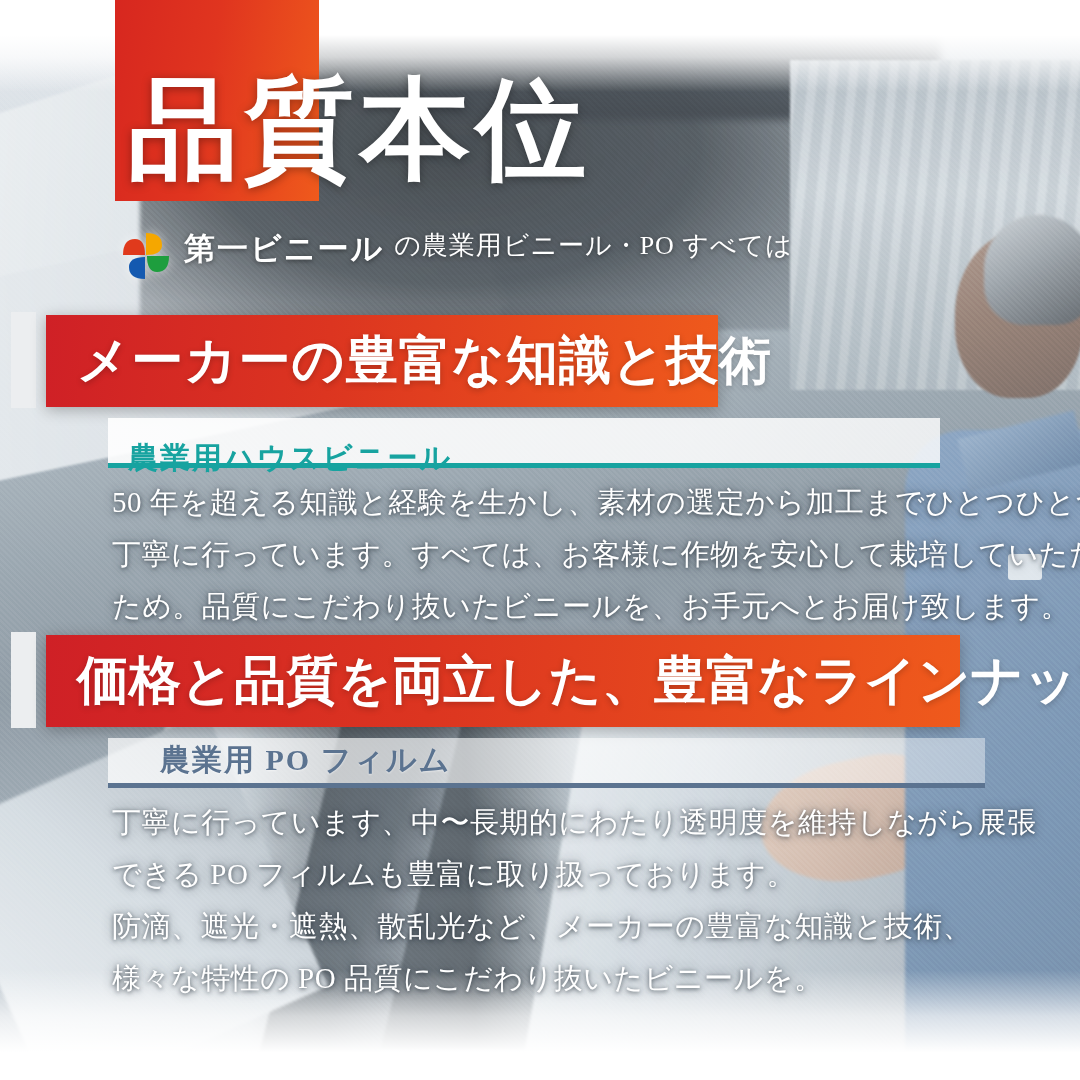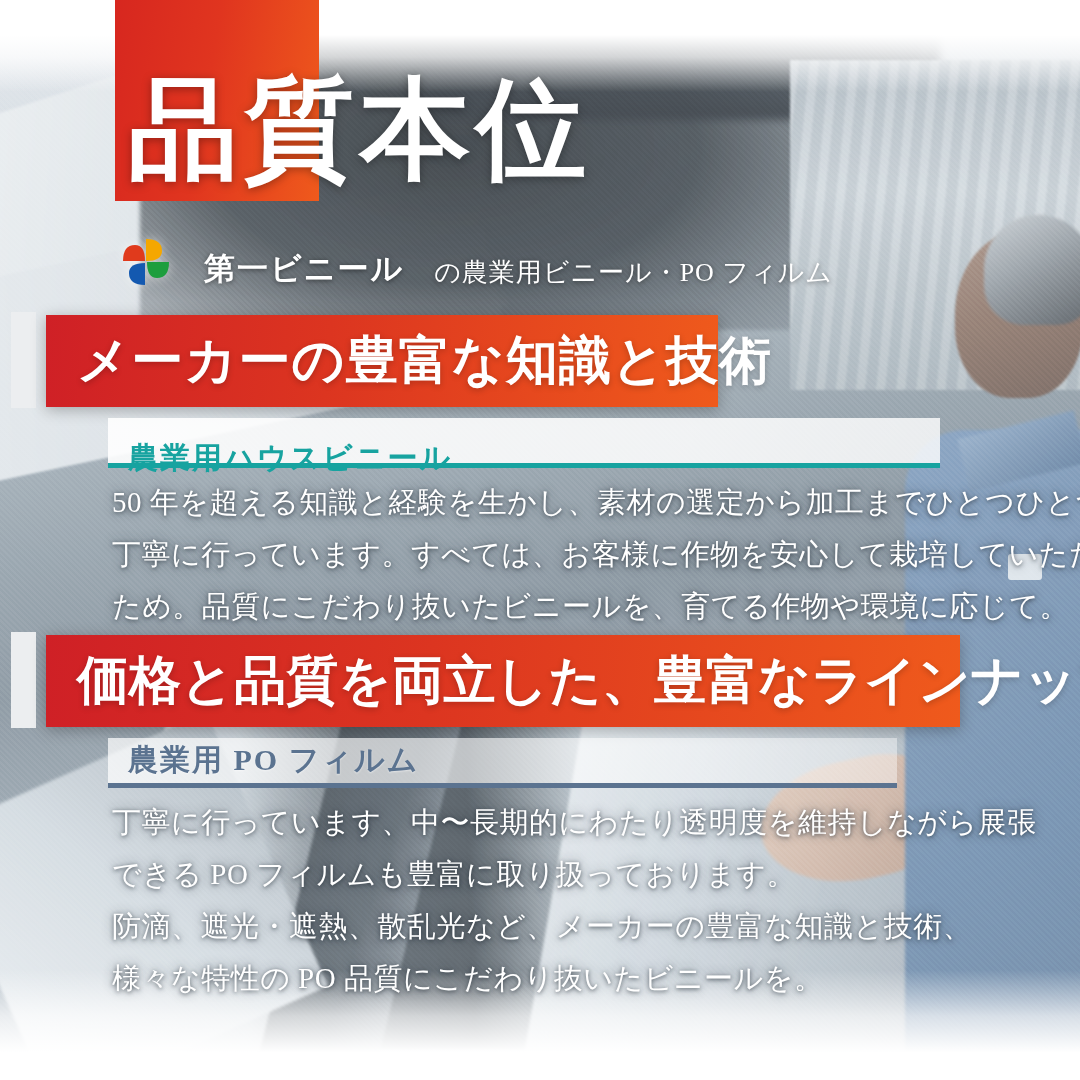--- a/index.html
+++ b/index.html
@@ -135,21 +135,21 @@
   .hero-title{
     position:absolute; left:128px; top:72px; width:600px;
     font-size:110px; line-height:1.06; font-weight:700; color:#ffffff;
     letter-spacing:6px; white-space:nowrap;
     text-shadow:0 2px 10px rgba(0,0,0,.35);
   }
 
   
   .brand-row{
     position:absolute; left:118px; top:228px; height:62px;
-    display:flex; align-items:flex-end; gap:30px; white-space:nowrap;
+    display:flex; align-items:flex-start; gap:10px; white-space:nowrap;
   }
   .logo-mark{ width:56px; height:56px; position:relative; flex:none;
     filter:drop-shadow(0 0 6px rgba(255,255,255,.55)); }
   .brand-name{
     font-size:31px; font-weight:700; color:#ffffff; letter-spacing:2px;
     text-shadow:0 1px 5px rgba(0,0,0,.5);
   }
   .brand-tail{
     font-size:26px; color:#ffffff; letter-spacing:1px;
     text-shadow:0 1px 5px rgba(0,0,0,.5);
@@ -177,23 +177,24 @@
   .banner-2 .banner-text{ font-size:52px; letter-spacing:0px; }
 
   
   .subband{ position:absolute; display:flex; align-items:center; }
   .subband-1{
     left:108px; top:418px; width:832px; height:50px;
     background:linear-gradient(90deg,rgba(255,255,255,.90) 0%,rgba(255,255,255,.86) 70%,rgba(255,255,255,.80) 100%);
     border-bottom:5px solid #17a3a0;
   }
   .subband-2{
-    left:108px; top:738px; width:789px; height:50px;
+    left:108px; top:738px; width:877px; height:50px;
     background:linear-gradient(90deg,rgba(255,255,255,.72) 0%,rgba(255,255,255,.58) 60%,rgba(255,255,255,.42) 100%);
     border-bottom:5px solid #5b7390;
+    padding-left:32px;
   }
   .sub-text{ padding-left:20px; font-size:30px; font-weight:700; letter-spacing:2px; white-space:nowrap; }
   .subband-1 .sub-text{ color:#17a3a0;margin-top:36px; }
   .subband-2 .sub-text{ color:#5b7390; text-shadow:0 1px 2px rgba(255,255,255,.5); }
 
   
   .body-block{ position:absolute; color:#ffffff; }
   .body-1{ left:112px; top:476px; width:880px; }
   .body-2{ left:112px; top:796px; width:880px; }
   .body-line{
@@ -235,38 +236,38 @@
   <div class="brand-row">
     <span class="logo-mark">
       <svg viewBox="0 0 56 56" width="56" height="56" aria-hidden="true">
         <path d="M28 27 L28 5 Q44 5 44 17 Q44 27 28 27 Z" fill="#f5a700"></path>
         <path d="M29 28 L51 28 Q51 44 39 44 Q29 44 29 28 Z" fill="#1e9e3e"></path>
         <path d="M27 27 L5 27 Q5 11 17 11 Q27 11 27 27 Z" fill="#e03a1c"></path>
         <path d="M27 29 L27 51 Q11 51 11 39 Q11 29 27 29 Z" fill="#1459b0"></path>
       </svg>
     </span>
     <span class="brand-name">第一ビニール</span>
-    <span class="brand-tail">の農業用ビニール・PO フィルム</span>
+    <span class="brand-tail">の農業用ビニール・PO すべては</span>
   </div>
 
   <div class="tick tick-1"></div>
   <div class="tick tick-2"></div>
 
   <div class="banner banner-1">
     <span class="banner-text">メーカーの豊富な知識と技術</span>
   </div>
 
   <div class="subband subband-1">
     <span class="sub-text">農業用ハウスビニール</span>
   </div>
 
   <div class="body-block body-1">
     <div class="body-line">50 年を超える知識と経験を生かし、素材の選定から加工までひとつひとつ</div>
     <div class="body-line">丁寧に行っています。すべては、お客様に作物を安心して栽培していただく</div>
-    <div class="body-line">ため。品質にこだわり抜いたビニールを、育てる作物や環境に応じて。</div>
+    <div class="body-line">ため。品質にこだわり抜いたビニールを、お手元へとお届け致します。</div>
   </div>
 
   <div class="banner banner-2">
     <span class="banner-text">価格と品質を両立した、豊富なラインナップ</span>
   </div>
 
   <div class="subband subband-2">
     <span class="sub-text">農業用 PO フィルム</span>
   </div>
 

